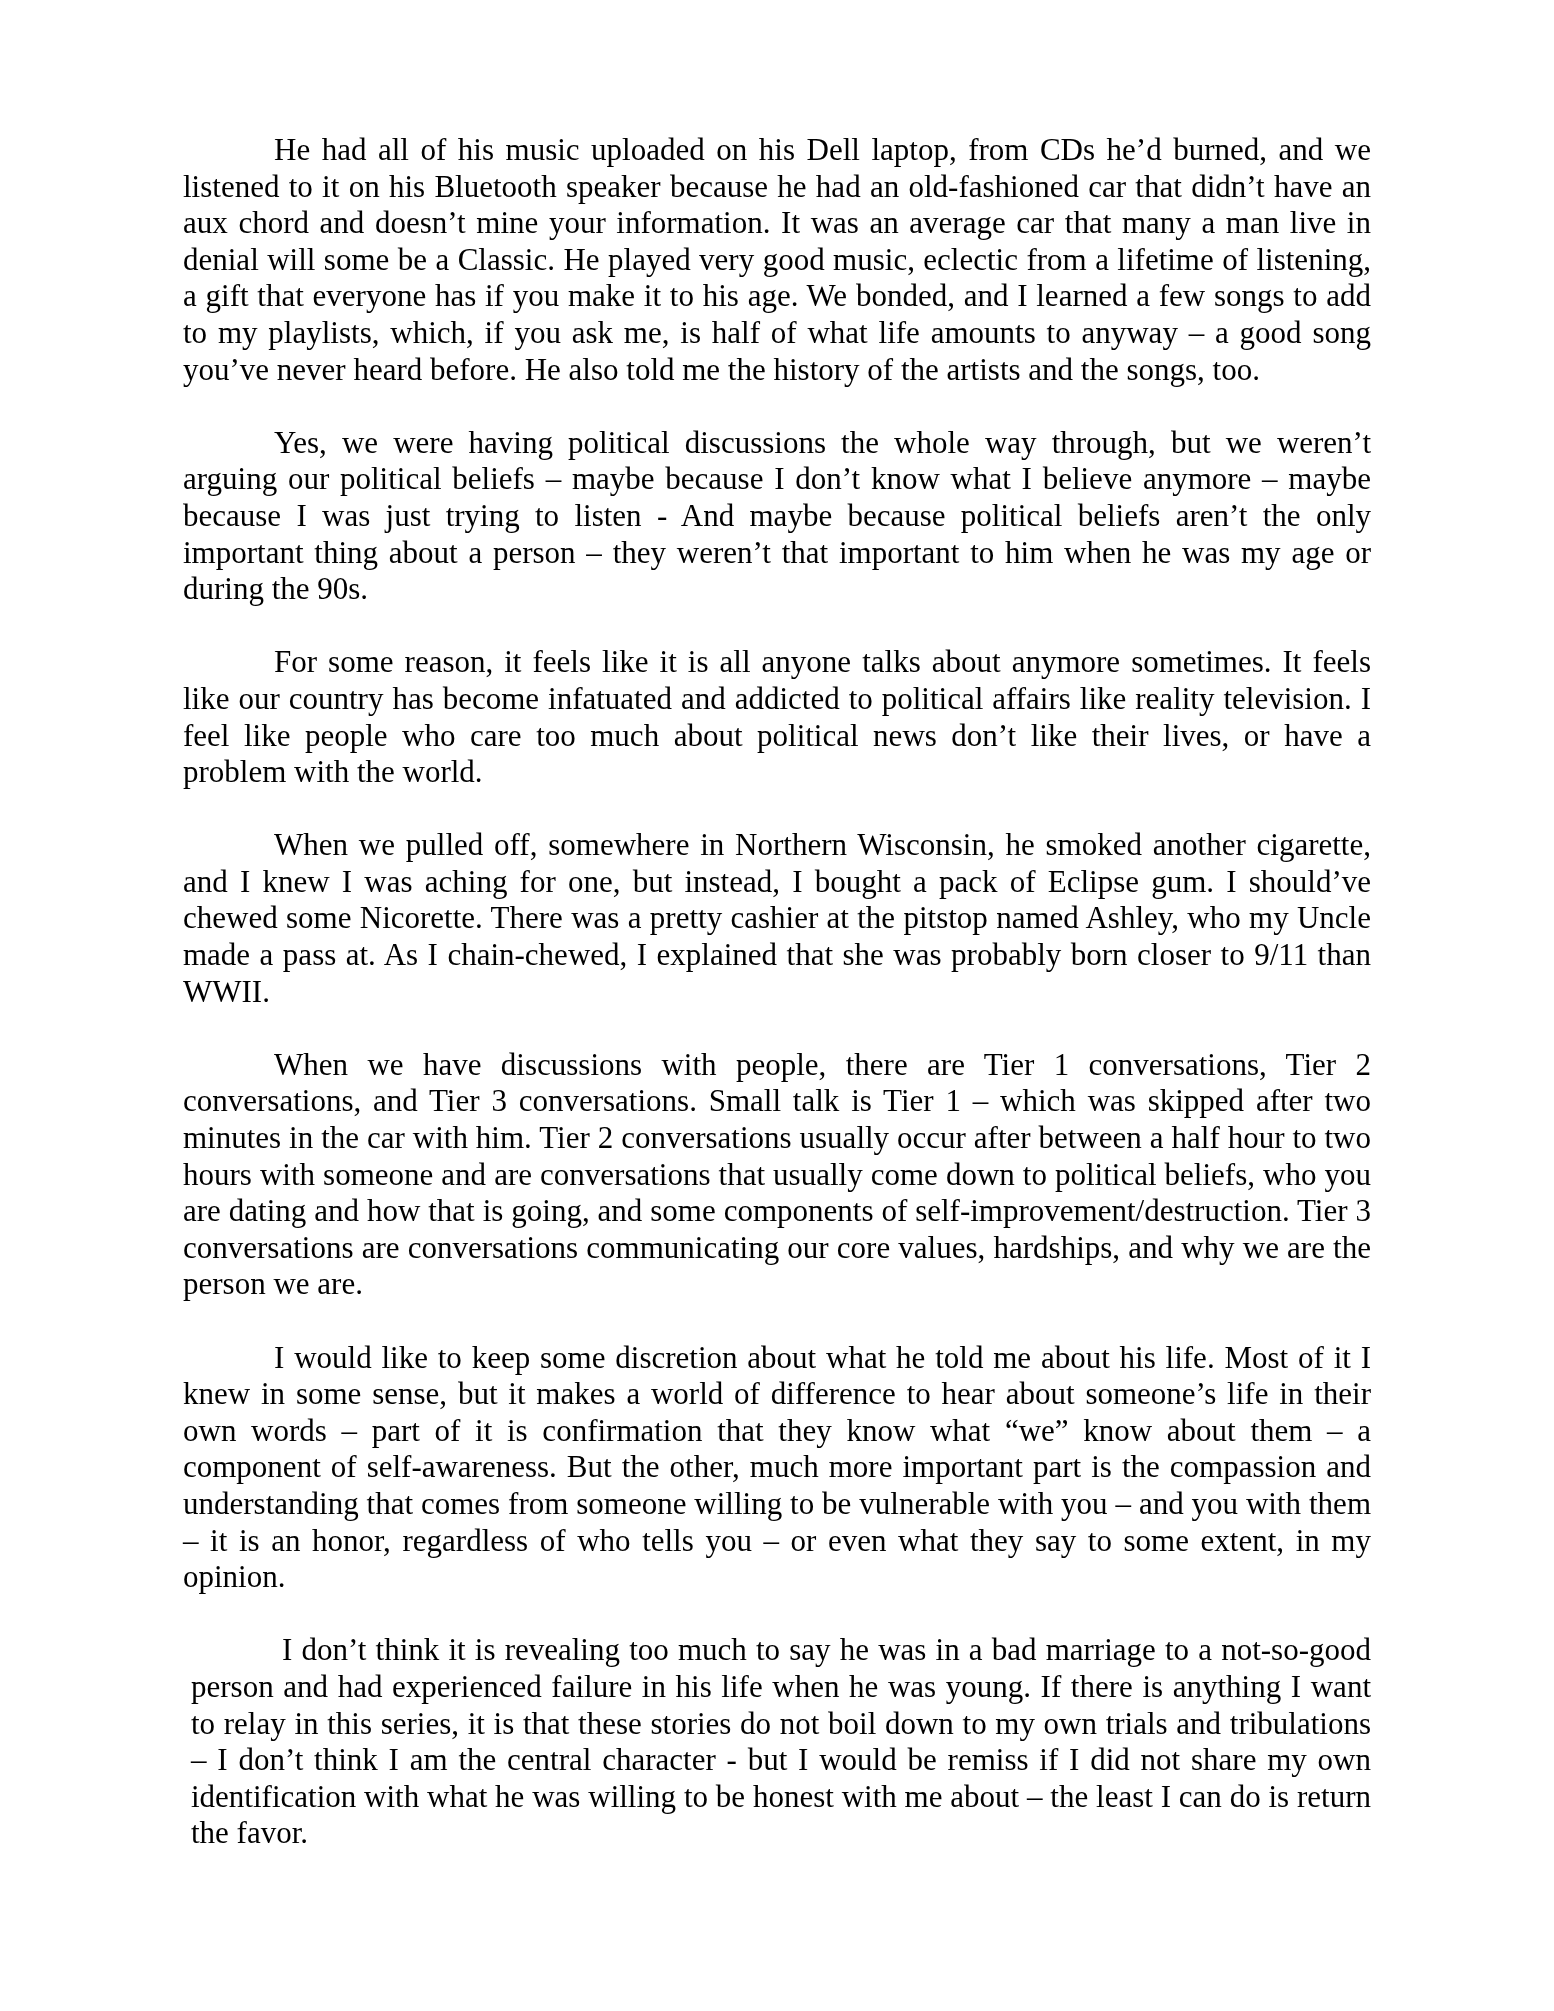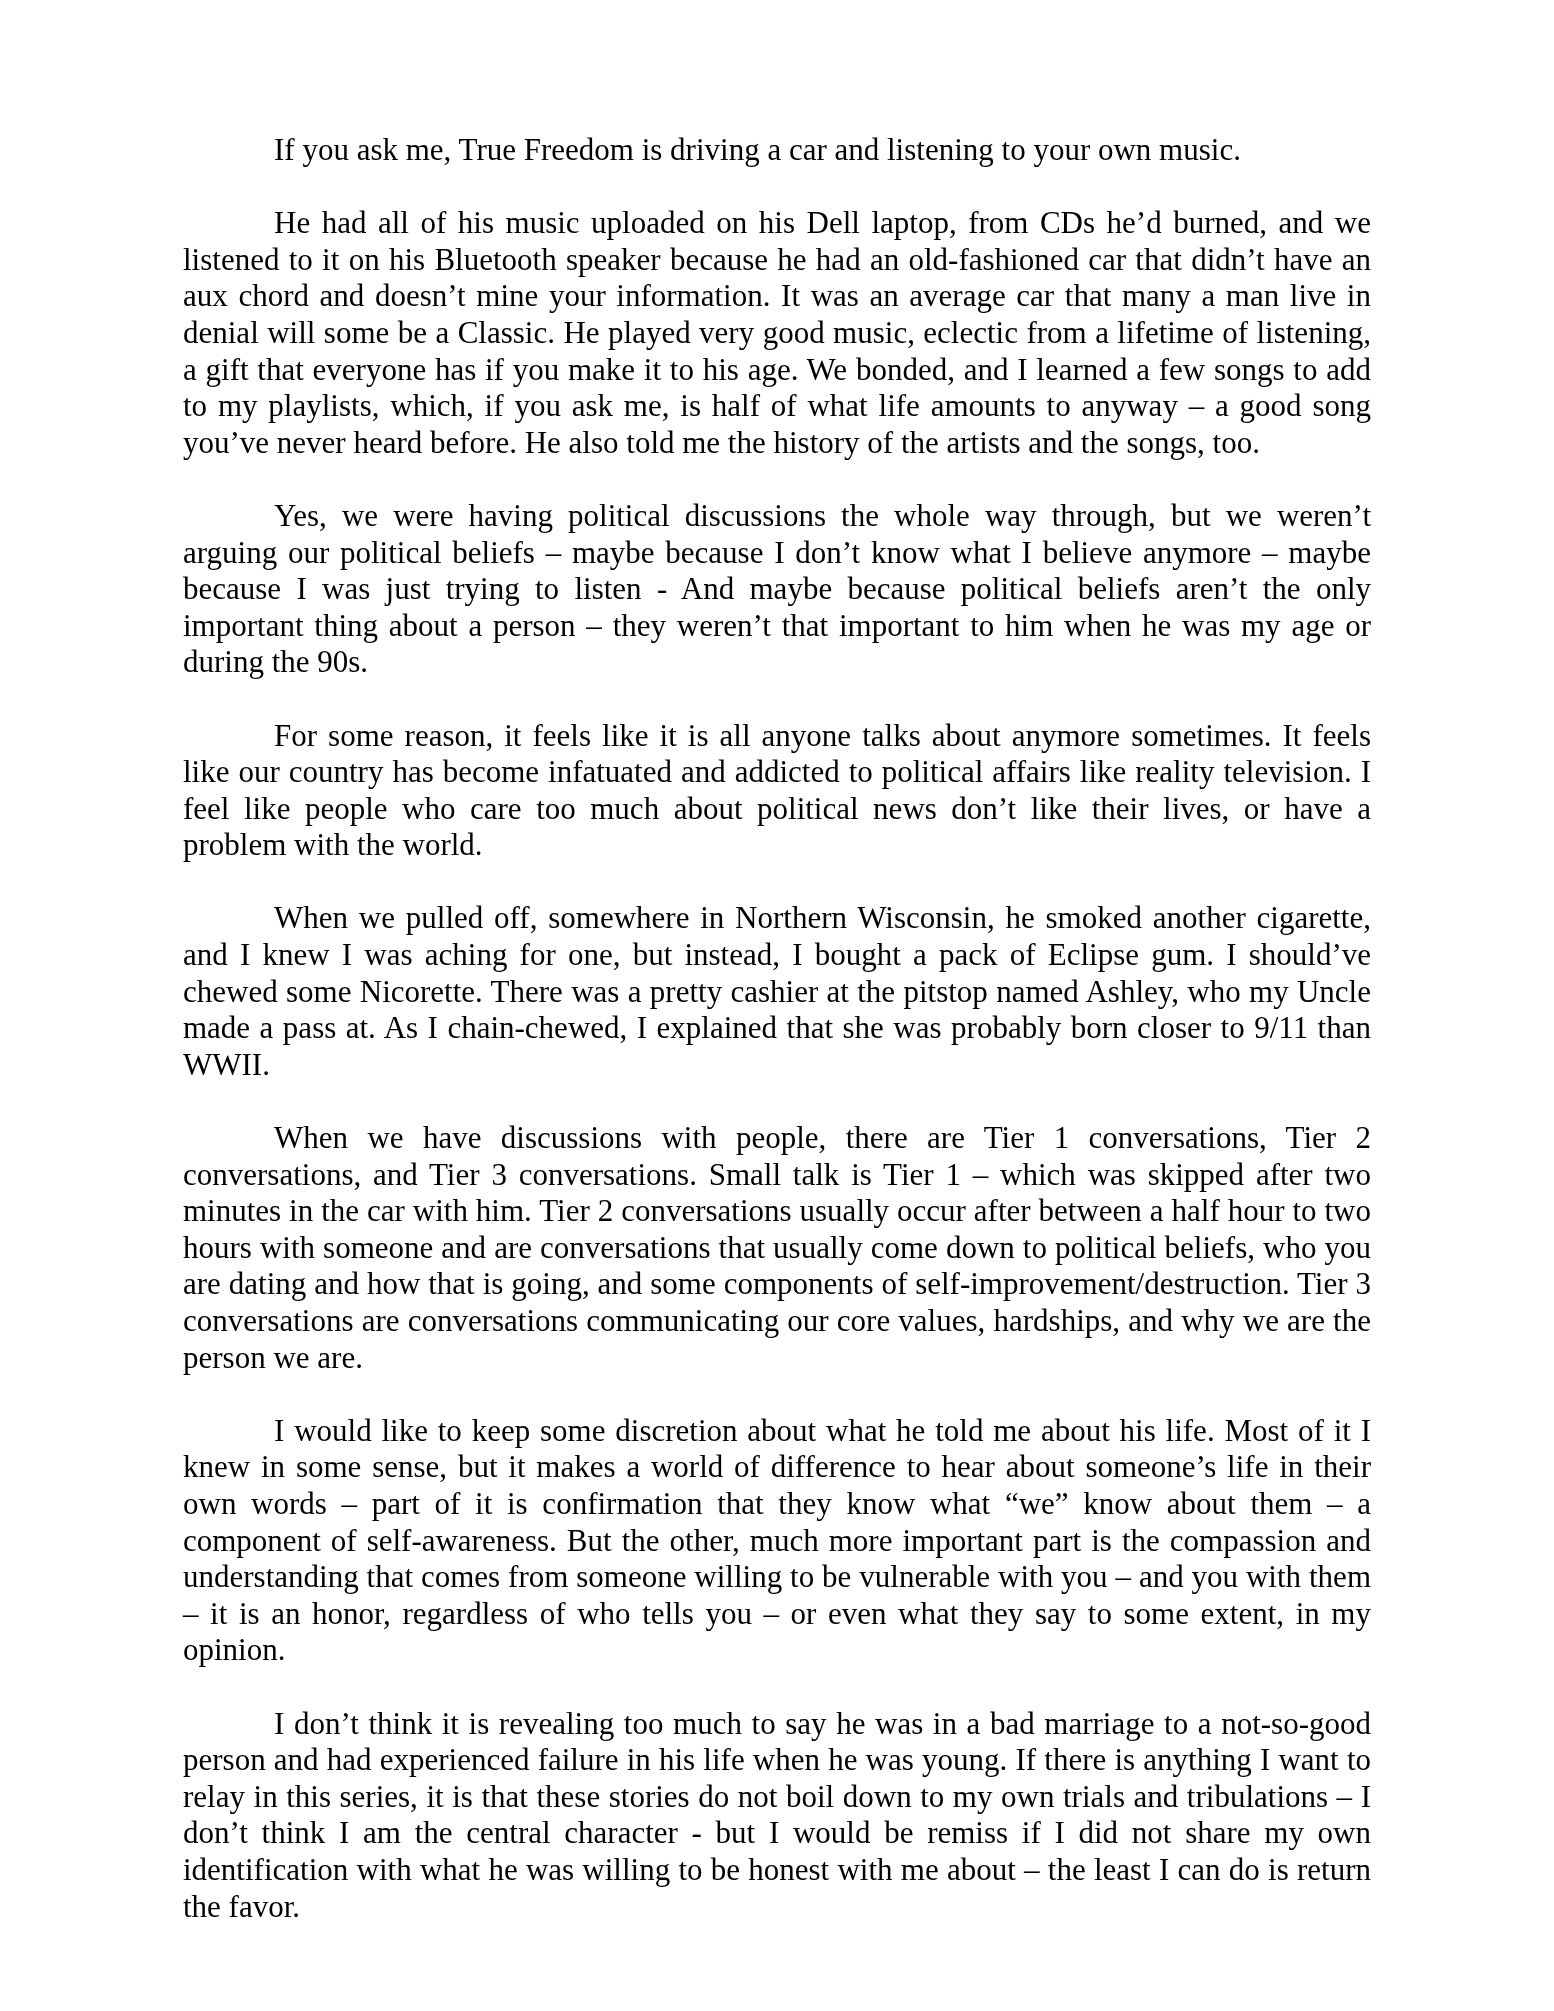--- a/index.html
+++ b/index.html
@@ -20,27 +20,27 @@
     font-size: 31px;
     line-height: 36.6px;
   }
   .page p {
     margin: 0 0 36.6px 0;
     text-align: justify;
     text-indent: 91px;
   }
   .page p:last-child {
     margin-bottom: 0;
+    margin-left: 8px;
   }
 </style>
 </head>
 <body>
 
 <div class="page">
-  <p>If you ask me, True Freedom is driving a car and listening to your own music.</p>
   <p>He had all of his music uploaded on his Dell laptop, from CDs he’d burned, and we listened to it on his Bluetooth speaker because he had an old-fashioned car that didn’t have an aux chord and doesn’t mine your information. It was an average car that many a man live in denial will some be a Classic. He played very good music, eclectic from a lifetime of listening, a gift that everyone has if you make it to his age. We bonded, and I learned a few songs to add to my playlists, which, if you ask me, is half of what life amounts to anyway – a good song you’ve never heard before. He also told me the history of the artists and the songs, too.</p>
   <p>Yes, we were having political discussions the whole way through, but we weren’t arguing our political beliefs – maybe because I don’t know what I believe anymore – maybe because I was just trying to listen - And maybe because political beliefs aren’t the only important thing about a person – they weren’t that important to him when he was my age or during the 90s.</p>
   <p>For some reason, it feels like it is all anyone talks about anymore sometimes. It feels like our country has become infatuated and addicted to political affairs like reality television. I feel like people who care too much about political news don’t like their lives, or have a problem with the world.</p>
   <p>When we pulled off, somewhere in Northern Wisconsin, he smoked another cigarette, and I knew I was aching for one, but instead, I bought a pack of Eclipse gum. I should’ve chewed some Nicorette. There was a pretty cashier at the pitstop named Ashley, who my Uncle made a pass at. As I chain-chewed, I explained that she was probably born closer to 9/11 than WWII.</p>
   <p>When we have discussions with people, there are Tier 1 conversations, Tier 2 conversations, and Tier 3 conversations. Small talk is Tier 1 – which was skipped after two minutes in the car with him. Tier 2 conversations usually occur after between a half hour to two hours with someone and are conversations that usually come down to political beliefs, who you are dating and how that is going, and some components of self-improvement/destruction. Tier 3 conversations are conversations communicating our core values, hardships, and why we are the person we are.</p>
   <p>I would like to keep some discretion about what he told me about his life. Most of it I knew in some sense, but it makes a world of difference to hear about someone’s life in their own words – part of it is confirmation that they know what “we” know about them – a component of self-awareness. But the other, much more important part is the compassion and understanding that comes from someone willing to be vulnerable with you – and you with them – it is an honor, regardless of who tells you – or even what they say to some extent, in my opinion.</p>
   <p>I don’t think it is revealing too much to say he was in a bad marriage to a not-so-good person and had experienced failure in his life when he was young. If there is anything I want to relay in this series, it is that these stories do not boil down to my own trials and tribulations – I don’t think I am the central character - but I would be remiss if I did not share my own identification with what he was willing to be honest with me about – the least I can do is return the favor.</p>
 </div>
 
 </body></html>

